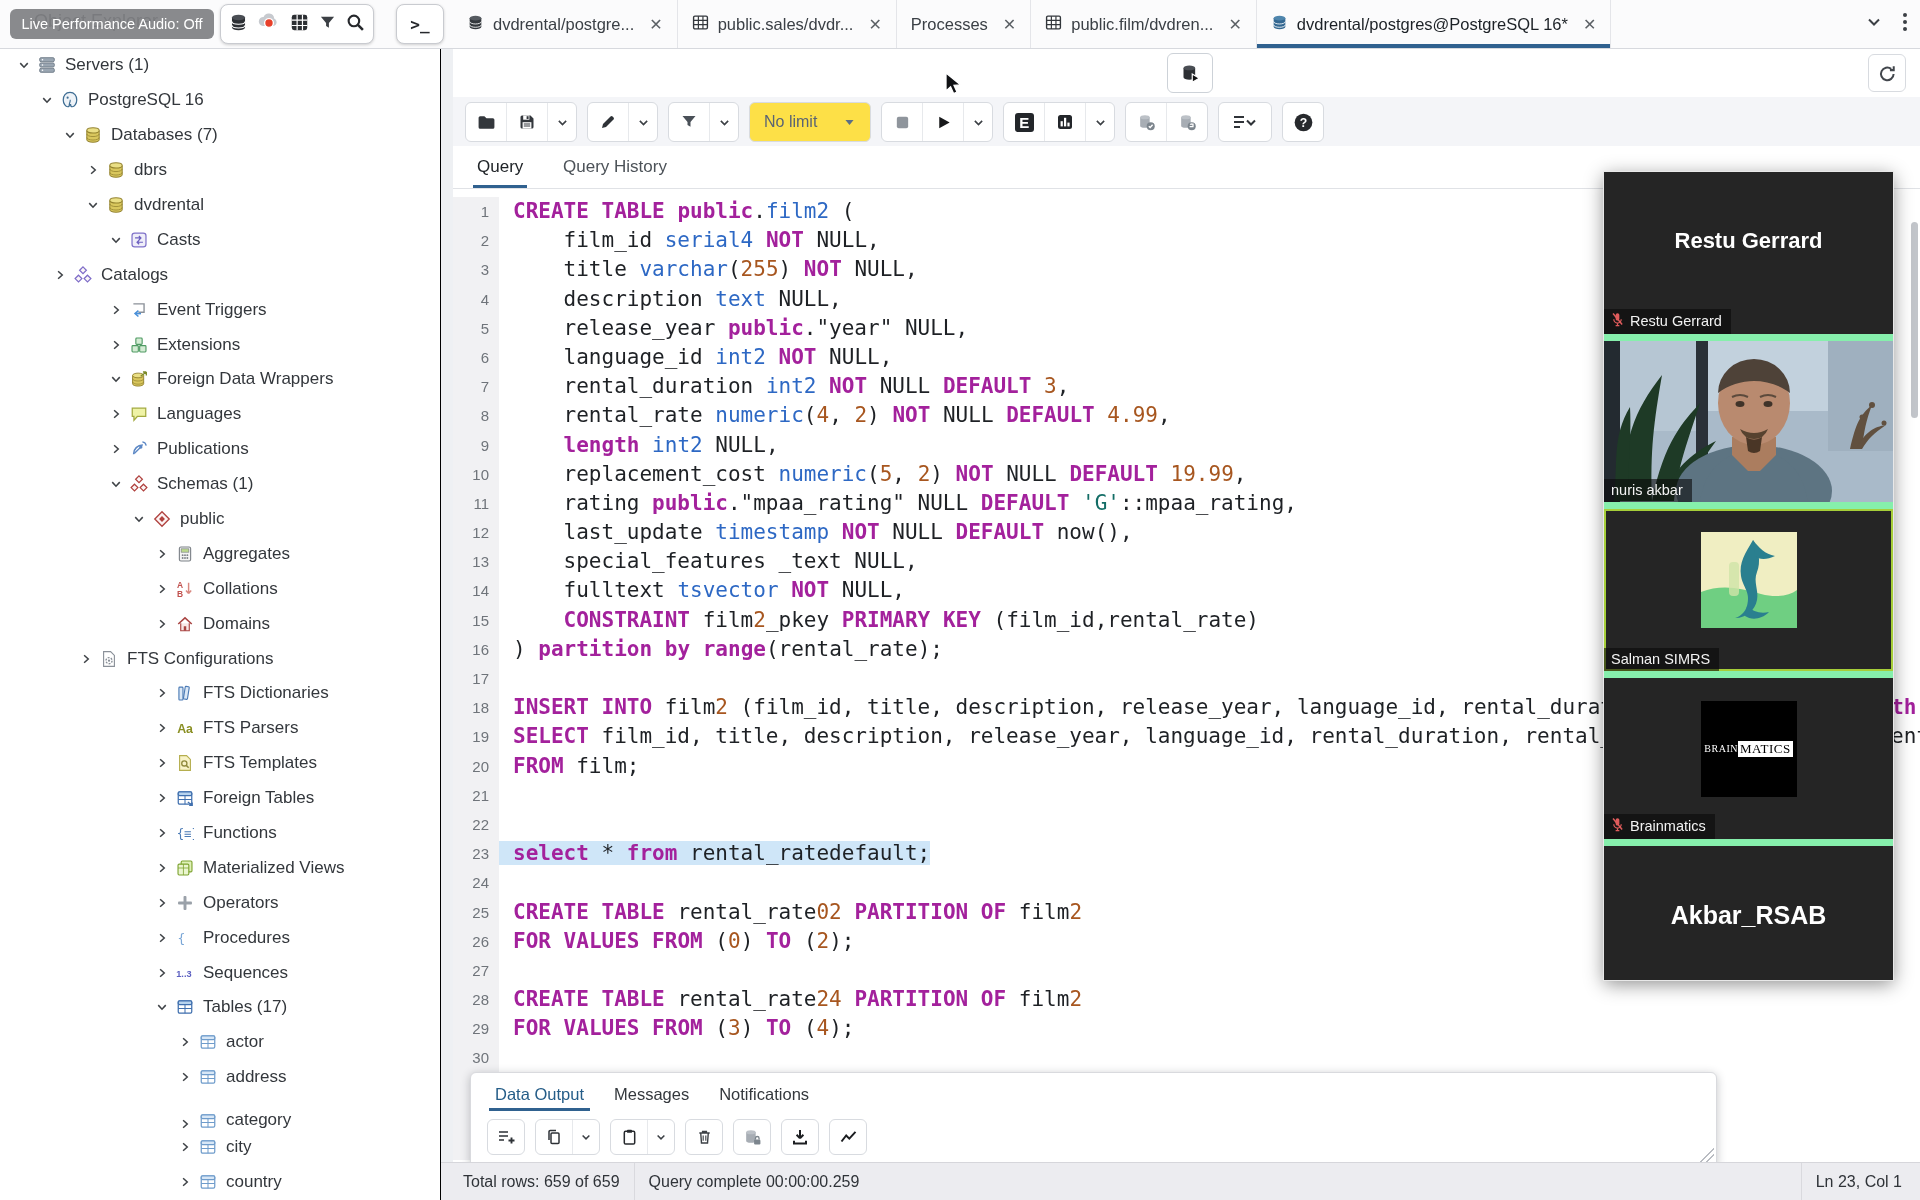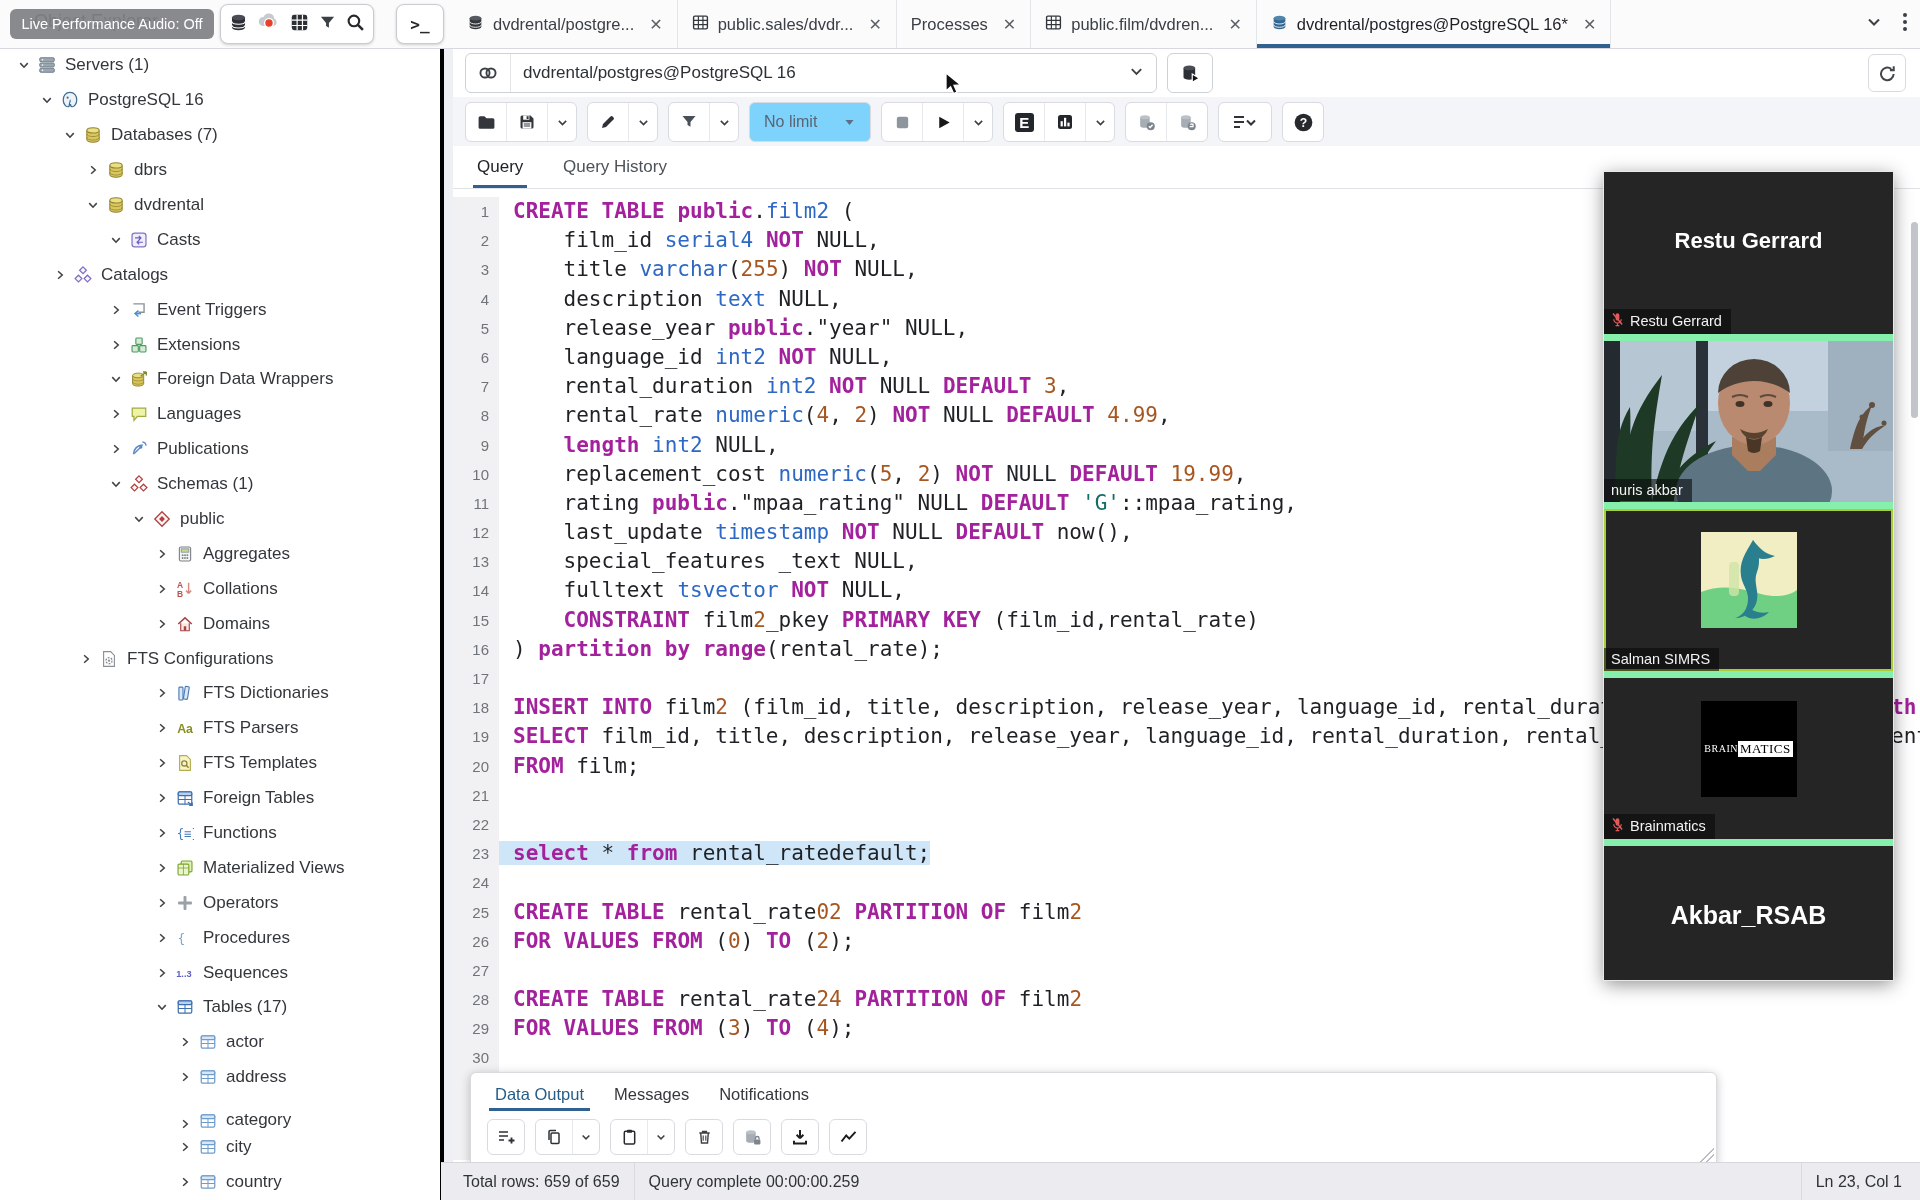--- a/index.html
+++ b/index.html
@@ -22,21 +22,21 @@
   #chip-tools{left:220px;top:4px;height:38px;background:#fff;border:1px solid #c9cbd0;border-radius:8px;
               padding:0 8px;gap:10px;box-shadow:0 1px 3px rgba(0,0,0,.18);}
   #chip-term{left:396px;top:4px;width:46px;height:38px;background:#fff;border:1px solid #c9cbd0;border-radius:8px;
              justify-content:center;font-family:"DejaVu Sans Mono",monospace;font-weight:bold;font-size:16px;color:#26282c;
              box-shadow:0 1px 3px rgba(0,0,0,.18);}
   #rec-label{position:absolute;left:62px;top:10px;font-size:14.5px;color:#222;
              text-shadow:0 0 3px #fff,0 0 3px #fff;white-space:nowrap;}
   #object-explorer-title{position:absolute;left:34px;top:11px;font-size:18px;color:#23262a;z-index:8;}
   
   #sidebar{position:absolute;left:0;top:48px;width:440px;height:1152px;background:#fff;
-           border-right:4px solid #000000;z-index:4;overflow:hidden;}
+           border-right:1px solid #000000;z-index:4;overflow:hidden;}
   .trow{display:flex;align-items:center;height:34.9px;white-space:nowrap;cursor:default;}
   .trow .chev{width:16px;display:flex;justify-content:center;}
   .trow .ticon{width:20px;margin-left:5px;display:flex;justify-content:center;}
   .trow .tlabel{margin-left:8px;font-size:17px;color:#33373c;}
   #side-scroll{position:absolute;right:2px;top:222px;width:7px;height:196px;border-radius:4px;background:#c2c5ca;z-index:5;}
   
   #connrow{position:absolute;left:453px;top:48px;right:0;height:49px;background:#fff;border-bottom:1px solid #e7e8ec;z-index:2;}
   #conn-combo{position:absolute;left:12px;top:5px;width:690px;height:38px;border:1px solid #cdd2d8;border-radius:6px;
               background:#fff;display:flex;align-items:center;}
   #conn-combo .ci{padding:0 12px;border-right:1px solid #e3e5e9;display:flex;align-items:center;height:100%;}
@@ -45,21 +45,21 @@
   #new-conn-btn{position:absolute;left:714px;top:5px;width:44px;height:38px;border:1px solid #cdd2d8;border-radius:6px;
                 background:#fff;display:flex;align-items:center;justify-content:center;}
   #refresh-btn{position:absolute;right:14px;top:6px;width:36px;height:36px;border:1px solid #d8dbe0;border-radius:6px;
                background:#fff;display:flex;align-items:center;justify-content:center;}
   #toolrow{position:absolute;left:453px;top:97px;right:0;height:49px;background:#f4f5f8;border-bottom:1px solid #e2e4e8;z-index:2;}
   .tgroup{display:flex;align-items:center;border:1px solid #d8dbe0;border-radius:6px;background:#fff;overflow:hidden;height:38px;}
   .tbtn{width:40px;height:38px;display:flex;align-items:center;justify-content:center;border-right:1px solid #e7e9ec;}
   .tbtn:last-child{border-right:none;}
   .tbtn.narrow{width:28px;}
   #toolrow-inner{display:flex;gap:10px;align-items:center;padding:5px 0 0 12px;}
-  #limit-select{height:38px;border:1px solid #d8dbe0;border-radius:6px;background:#7dd3fc;color:#5a6474;
+  #limit-select{height:38px;border:1px solid #d8dbe0;border-radius:6px;background:#fde047;color:#5a6474;
                 font-size:16px;display:flex;align-items:center;gap:26px;padding:0 14px;}
   .ebadge{font-family:"Liberation Sans",sans-serif;font-weight:bold;font-size:15px;color:#fff;background:#23262a;
           width:19px;height:19px;display:flex;align-items:center;justify-content:center;border-radius:3px;}
   #qtabs{position:absolute;left:453px;top:146px;right:0;height:42px;background:#fff;border-bottom:1px solid #e0e2e6;z-index:2;}
   .qtab{position:absolute;top:0;height:42px;display:flex;align-items:center;font-size:17px;}
   #qtab-query{left:24px;color:#202428;}
   #qtab-query::after{content:"";position:absolute;left:-4px;right:-4px;bottom:0;height:3px;background:#30618f;}
   #qtab-history{left:110px;color:#4c5258;}
   
   #editor{position:absolute;left:453px;top:188px;right:0;bottom:0;background:#fff;overflow:hidden;z-index:1;}
@@ -710,35 +710,20 @@
               <path d="M2 9.4 h12 M8 5.8 v7.7" stroke="#6f9ccb" stroke-width="0.9"></path>
             </svg>
           </span>
           <span class="tlabel">country</span>
         </div>
       </div>
 </div>
 <div id="side-scroll"></div>
 
 <div id="connrow">
-  <div id="conn-combo">
-    <span class="ci">
-      <svg width="20" height="20" viewBox="0 0 18 18">
-            <g fill="none" stroke="#3a3f45" stroke-width="1.7">
-              <circle cx="6.3" cy="9" r="4.1"></circle>
-              <circle cx="11.7" cy="9" r="4.1"></circle>
-            </g>
-          </svg>
-        </span>
-    <span class="cv">dvdrental/postgres@PostgreSQL 16</span>
-    <span class="cc">
-      <svg width="15" height="15" viewBox="0 0 16 16">
-            <path d="M3 5.5 L8 10.5 L13 5.5" fill="none" stroke="#3c4045" stroke-width="2"></path>
-          </svg></span>
-  </div>
   <div id="new-conn-btn">
     <svg width="21" height="21" viewBox="0 0 18 18">
           <path d="M3 4.2 v8 a5 2.1 0 0 0 10 0 v-8" fill="#2c2f33"></path>
           <ellipse cx="8" cy="4.2" rx="5" ry="2.1" fill="#4a4e54"></ellipse>
           <path d="M10.5 9.5 L16.5 13 L10.5 16.5 z" fill="#111" stroke="#fff" stroke-width="1"></path>
         </svg>
   </div>
   <div id="refresh-btn">
     <svg width="19" height="19" viewBox="0 0 18 18">
           <path d="M14.8 9.5 a6 6 0 1 1 -2.3-4.9" fill="none" stroke="#42464c" stroke-width="1.9"></path>

